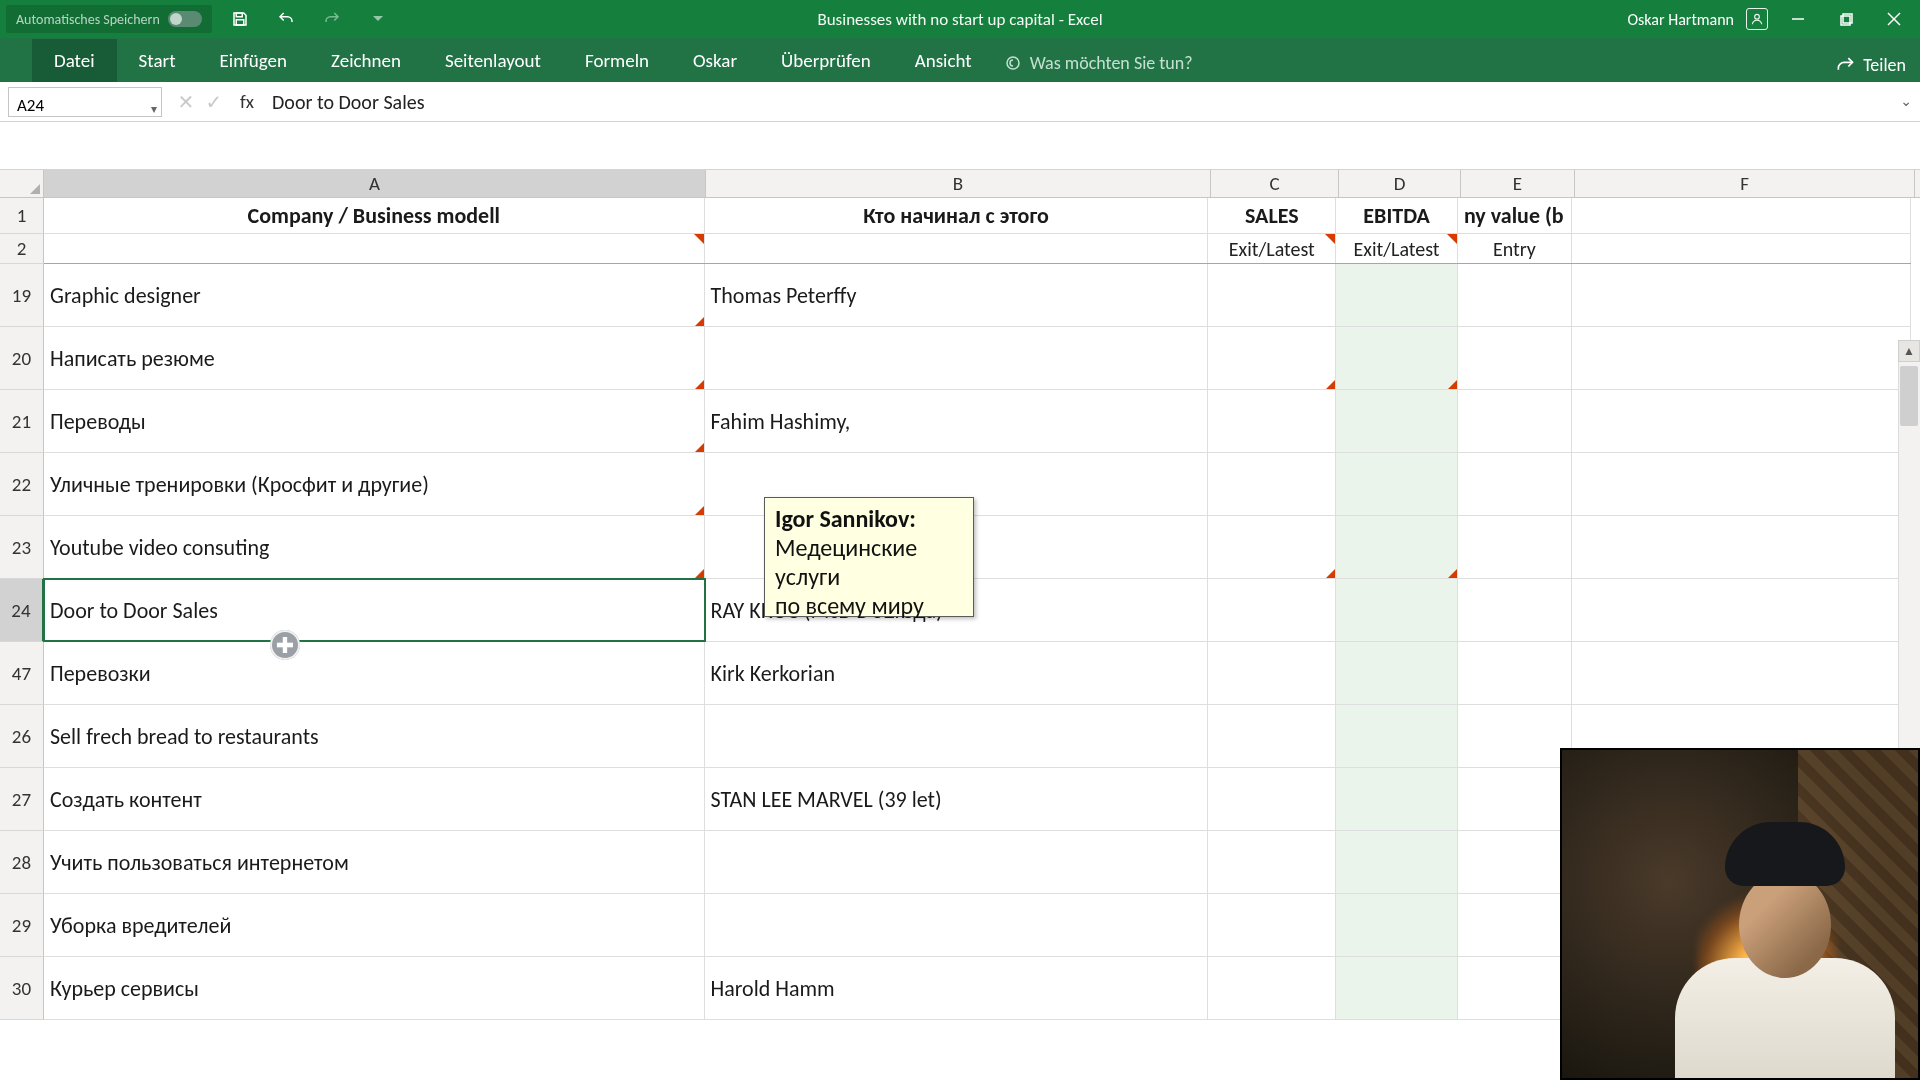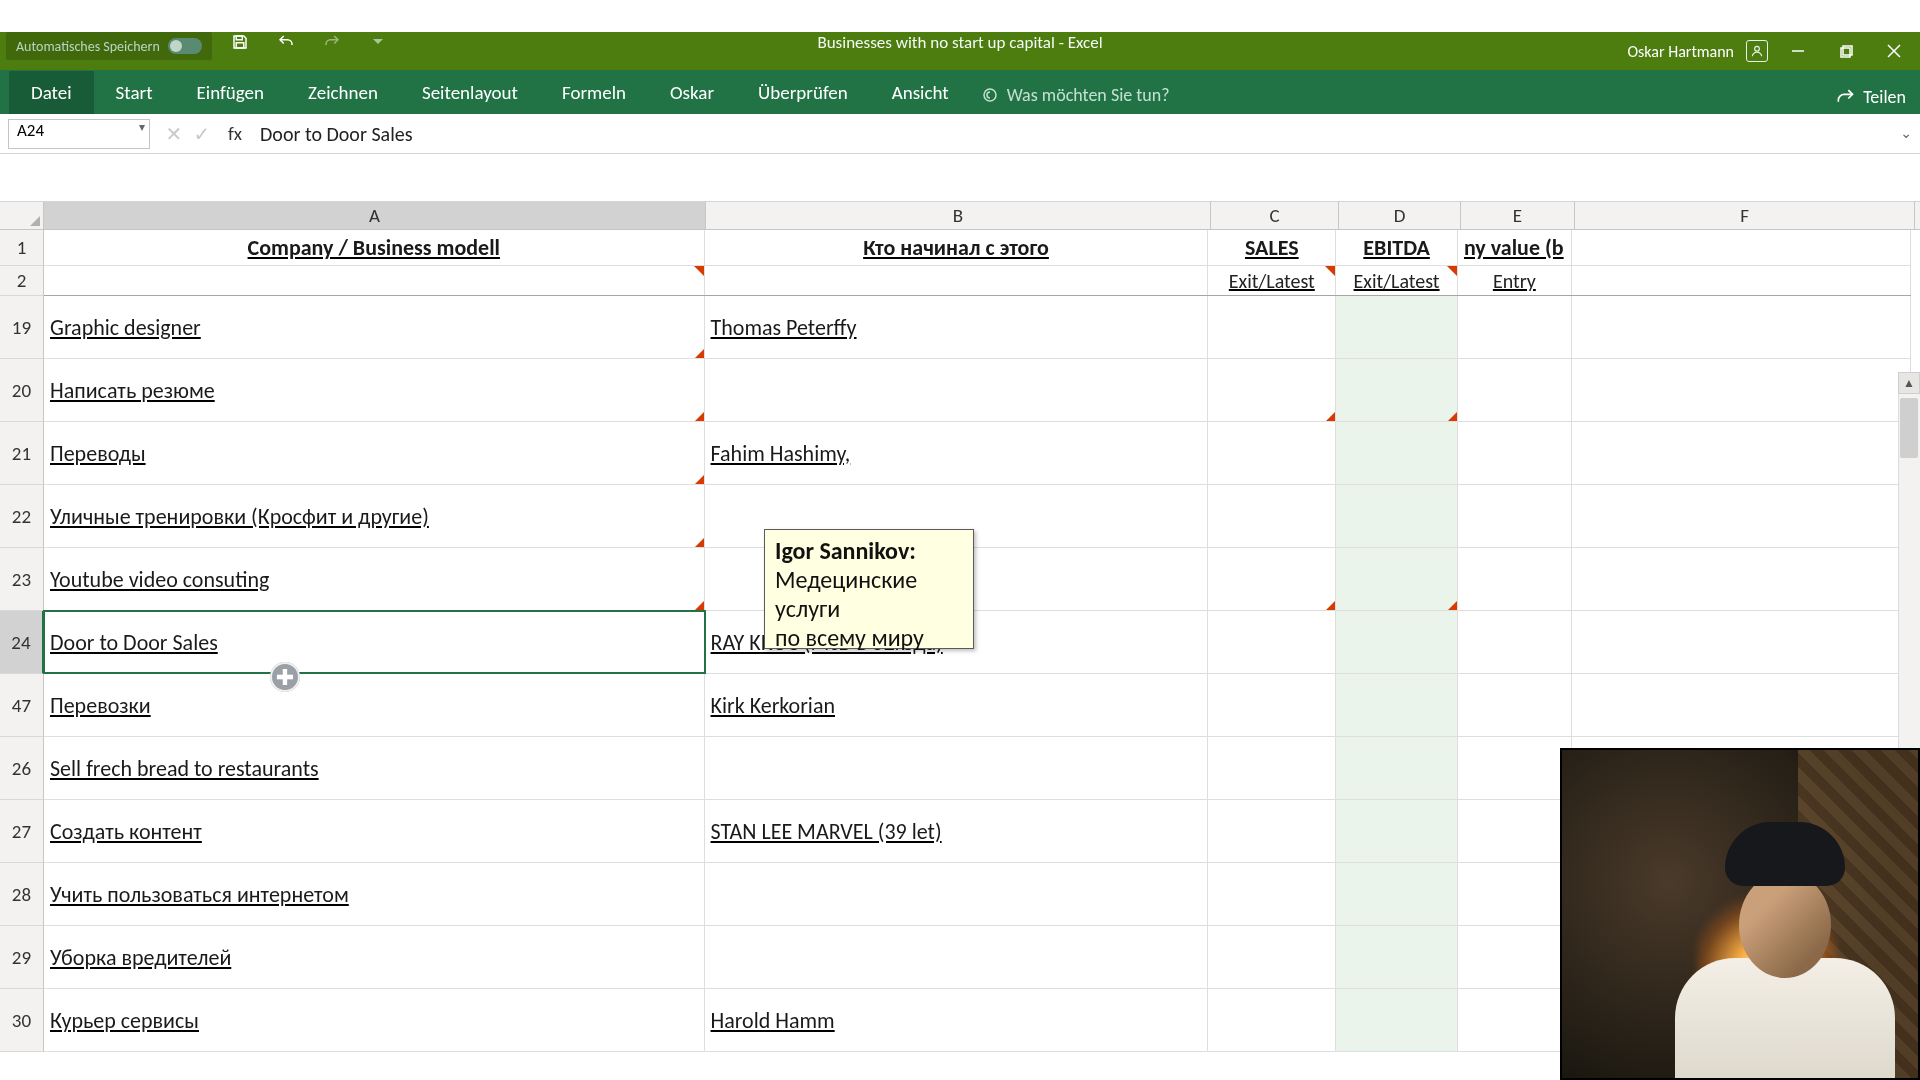--- a/index.html
+++ b/index.html
@@ -1,21 +1,21 @@
 <!DOCTYPE html>
 <html><head>
 <meta charset="utf-8">
 <style>
 * { margin: 0; padding: 0; box-sizing: border-box; font-family: "Segoe UI", Calibri, sans-serif; }
 body { width: 1920px; height: 1080px; overflow: hidden; background: #fff; position: relative; }
 
 
 .titlebar {
-  height: 38px; background: #4d7c0f; display: flex; align-items: flex-start;
-  color: #fff; font-size: 16px; position: relative; margin-top: 32px;
+  height: 38px; background: #15803d; display: flex; align-items: center;
+  color: #fff; font-size: 16px; position: relative;
 }
 .autosave {
   display: flex; align-items: center; gap: 8px; padding: 0 10px;
   background: rgba(0,0,0,0.15); height: 28px; margin-left: 6px; border-radius: 2px;
   color: #b8d4c3; font-size: 14px;
 }
 .switch {
   width: 34px; height: 16px; border-radius: 8px; background: #5a8b72;
   position: relative;
 }
@@ -35,38 +35,38 @@
 .user-name { font-size: 16px; }
 .user-icon {
   width: 22px; height: 22px; border: 1.5px solid #e9f3ed; border-radius: 3px;
   display:flex; align-items:center; justify-content:center; font-size:14px;
 }
 .win-btn { width: 36px; height: 38px; display: flex; align-items: center; justify-content: center; cursor: pointer; }
 
 
 .ribbon {
   height: 44px; background: #217346; display: flex; align-items: flex-end;
-  padding-left: 9px; color: #fff; font-size: 19px; position: relative;
+  padding-left: 32px; color: #fff; font-size: 19px; position: relative;
 }
 .rtab { padding: 10px 22px 10px; cursor: pointer; }
 .rtab.file { background: #185c37; }
 .tell-me { display: flex; align-items: center; gap: 8px; color: #c5e0d1; font-size: 18px; padding: 8px 10px; }
 .share-btn {
   position: absolute; right: 14px; bottom: 6px; display: flex; align-items: flex-start;
   gap: 8px; color: #fff; font-size: 18px; cursor: pointer;
 }
 
 
 .formula-bar {
   height: 40px; border-bottom: 1px solid #d4d4d4; display: flex; align-items: center;
   background: #fff;
 }
 .name-box {
-  width: 142px; height: 30px; border: 1px solid #c5c5c5; margin-left: 8px;
-  display: flex; align-items: flex-start; padding: 0 8px; font-size: 17px;
+  width: 154px; height: 30px; border: 1px solid #c5c5c5; margin-left: 8px;
+  display: flex; align-items: flex-end; padding: 0 8px; font-size: 17px;
   position: relative;
 }
 .name-box-dd { position:absolute; right:4px; color:#666; font-size:12px; }
 .fbar-sep { width: 10px; }
 .fbar-btn { width: 28px; display:flex; justify-content:center; color:#7a7a7a; font-size:20px; }
 .fx-label { font-size: 19px; padding: 0 12px; color: #333; }
 .formula-input { flex: 1; font-size: 20px; color: #222; padding-left: 6px; }
 .formula-expand { width: 28px; color:#666; text-align:center; font-size:14px; }
 
 
@@ -92,21 +92,21 @@
 .row-headers {
   position:absolute; left:0; top:28px; width:44px;
 }
 .rh { height:63px; border-bottom:1px solid #d8d8d8; border-right:1px solid #c6c6c6;
   background:#f3f2f1; display:flex; align-items:center; justify-content:center;
   font-size:19px; color:#333; }
 .rh.hdr1 { height:36px; }
 .rh.hdr2 { height:30px; }
 .rh.sel { background:#d2d2d2; border-right:2px solid #217346; }
 
-.cells { position:absolute; left:44px; top:28px; right:9px;text-decoration:underline; }
+.cells { position:absolute; left:44px; top:28px; right:9px; }
 .row { display:flex; height:63px; border-bottom:1px solid #dedede; }
 .row.hdr1 { height:36px; }
 .row.hdr2 { height:30px; border-bottom:1px solid #a6a6a6; }
 .cell { border-right:1px solid #dedede; padding:0 6px; display:flex; align-items:center;
   font-size:22px; color:#1a1a1a; overflow:hidden; white-space:nowrap; position:relative; }
 .cell.selband { background:#eaf4ea; }
 .cell.header-cell { font-weight:600; justify-content:center; text-align:center; }
 .cell.header-sub { justify-content:center; font-size:20px; color:#222; }
 
 

